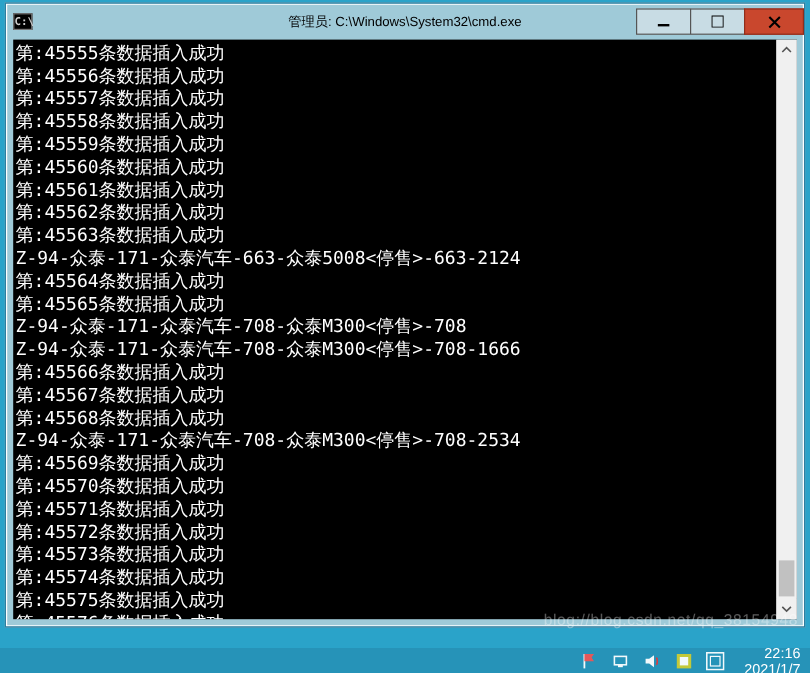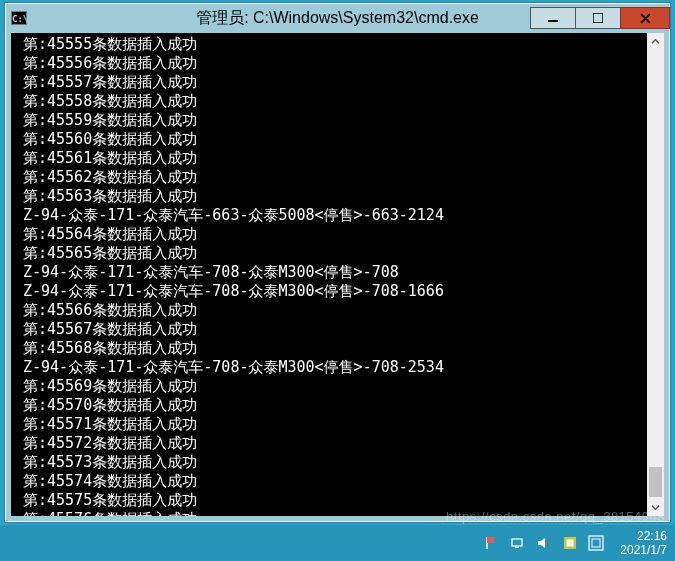--- a/index.html
+++ b/index.html
@@ -24,21 +24,21 @@
   }
   .title-icon {
     width: 16px; height: 14px;
     background: #000; color: #ccc;
     font: 700 9px/14px Consolas, monospace;
     text-align: center;
     margin-right: 8px;
     border: 1px solid #777;
   }
   .title-text {
-    font-size: 16px; color: #000;
+    font-size: 11px; color: #000;
     flex: 0 0 auto;
     position: absolute; left: 50%; transform: translateX(-50%);
   }
   .win-buttons { margin-left: auto; display: flex; height: 22px; }
   .win-btn {
     width: 46px; height: 22px;
     border: 1px solid #555;
     background: #c8dce4;
     display: flex; align-items: center; justify-content: center;
     margin-left: -1px;
@@ -52,21 +52,20 @@
     background: #000;
     position: relative;
     overflow: hidden;
   }
   .console-inner {
     position: absolute; left: 0; top: 0; right: 17px; bottom: 0;
     padding: 2px 0 2px 2px;
     color: #fff;
     font: 15px/19px "NSimSun", "SimSun", "Consolas", monospace;
     white-space: pre;
-    margin-left: 10px;
   }
   .console-inner .line { height: 19px; }
 
   
   .vscroll {
     position: absolute; right: 0; top: 0; width: 17px; height: 100%;
     background: #f0f0f0;
     display: flex; flex-direction: column;
   }
   .vs-btn {
@@ -77,21 +76,21 @@
   .vs-track { flex: 1; background: #f0f0f0; position: relative; }
   .vs-thumb {
     position: absolute; left: 2px; right: 2px;
     bottom: 2px; height: 30px;
     background: #c1c1c1;
   }
 
   
   .taskbar {
     position: absolute; left: 0; right: 0; bottom: 0;
-    height: 36px;
+    height: 21px;
     background: #2693b8;
     display: flex; align-items: center;
     padding: 0 4px;
   }
   .tray { margin-left: auto; display: flex; align-items: center; gap: 10px; padding-right: 4px; }
   .tray-icon { width: 16px; height: 16px; display: flex; align-items: center; justify-content: center; color: #fff; opacity: .95; }
   .tray-icon svg { display: block; }
   .clock { color: #fff; font-size: 12px; line-height: 14px; text-align: right; padding-left: 6px; }
 
   .watermark {
@@ -141,21 +140,21 @@
       </div>
       <div class="vs-btn">
         <svg width="9" height="9" viewBox="0 0 10 10">
             <path d="M1 3 L5 7 L9 3" fill="none" stroke="#555" stroke-width="1.5"></path>
           </svg>
       </div>
     </div>
   </div>
 </div>
 
-<div class="watermark">https://csdn.csdn.net/qq_38154948</div>
+<div class="watermark">blog://blog.csdn.net/qq_38154948</div>
 
 <div class="taskbar">
   <div class="tray">
     <span class="tray-icon">
       <svg width="16" height="16" viewBox="0 0 16 16">
           <path d="M3 2v12" stroke="#fff" stroke-width="1.5"></path>
           <path d="M3 2 h8 l-2 3 l2 3 h-8" fill="#e55"></path>
         </svg>
     </span>
     <span class="tray-icon">

